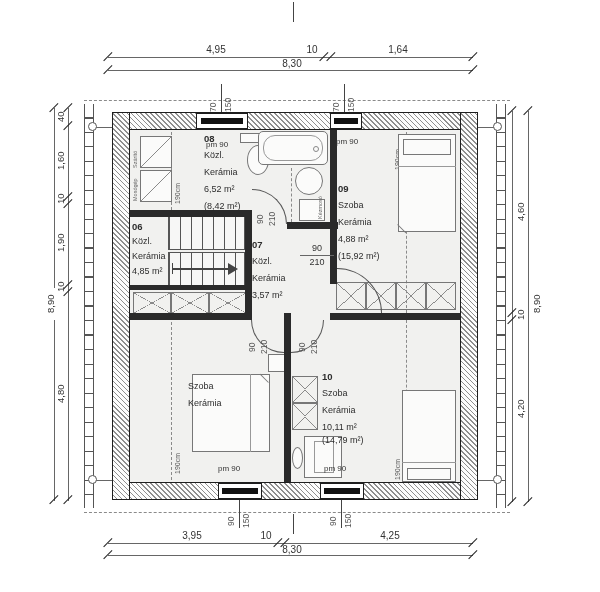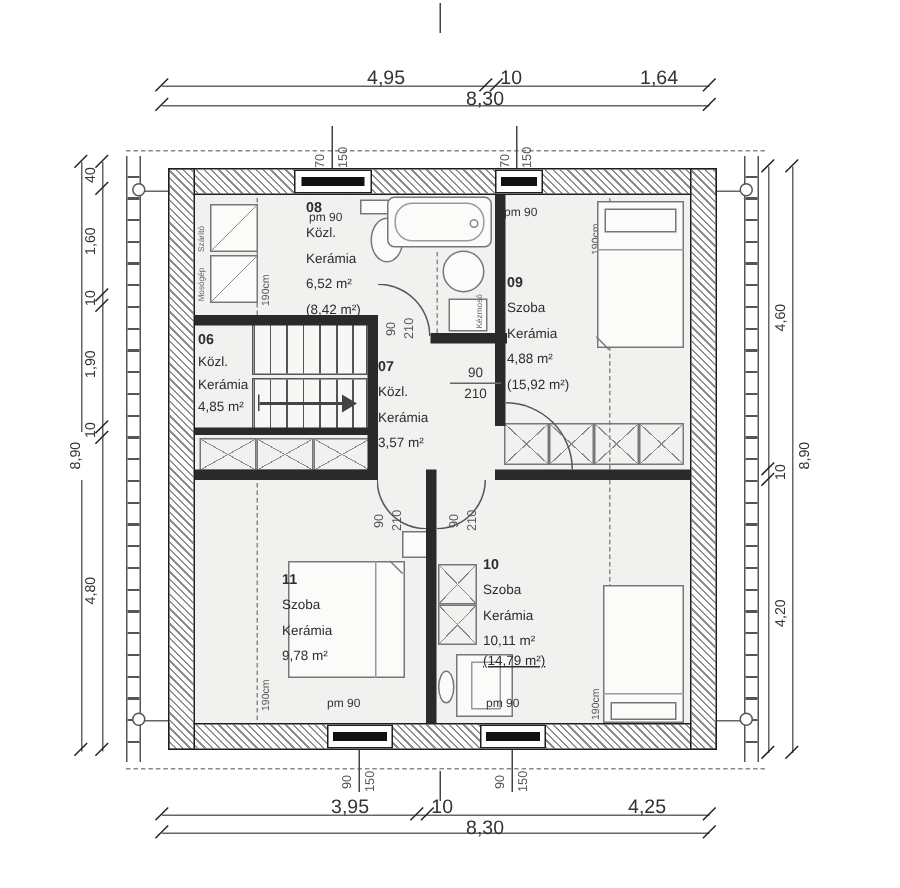--- a/index.html
+++ b/index.html
@@ -8,21 +8,21 @@
   .abs{position:absolute;}
   .floor{background:#f1f1ef;}
   .wall-ext{background:repeating-linear-gradient(45deg,#fdfdfd 0px,#fdfdfd 2.4px,#8f8f8f 2.4px,#8f8f8f 3.5px);
             border:1.4px solid #1e1e1e;box-sizing:border-box;}
   .wall-int{background:#2a2a2a;}
   .hline{background:#666;height:1px;}
   .vline{background:#666;width:1px;}
   .dash-v{border-left:1px dashed #8a8a8a;width:0;}
   .dash-h{border-top:1px dashed #8a8a8a;height:0;}
   .tick{width:12px;height:1.4px;background:#222;transform:rotate(-45deg);}
-  .dimlabel{font-size:13px;white-space:nowrap;text-align:right;color:#333;margin-left:24px;}
+  .dimlabel{font-size:10px;white-space:nowrap;text-align:center;color:#333;}
   .vtext{writing-mode:vertical-rl;transform:rotate(180deg);font-size:9.5px;color:#333;
          text-align:center;line-height:1;white-space:nowrap;}
   .vtiny{writing-mode:vertical-rl;transform:rotate(180deg);font-size:7px;color:#555;line-height:1;white-space:nowrap;}
   .vmicro{writing-mode:vertical-rl;transform:rotate(180deg);font-size:5.5px;color:#666;line-height:1;white-space:nowrap;}
   .roomlabel{font-size:9px;color:#2d2d2d;line-height:17px;}
   .roomlabel .num{font-weight:bold;font-size:9.5px;}
   .furn{border:1px solid #777;background:#fbfbfa;box-sizing:border-box;}
   .xcell{border:1px solid #777;box-sizing:border-box;background-image:
      linear-gradient(to top right,transparent 49%,#8a8a8a 49%,#8a8a8a 51%,transparent 51%),
      linear-gradient(to bottom right,transparent 49%,#8a8a8a 49%,#8a8a8a 51%,transparent 51%);}
@@ -200,27 +200,25 @@
     <div>Szoba</div>
     <div>Kerámia</div>
     <div>4,88 m²</div>
     <div>(15,92 m²)</div>
   </div>
   <div class="abs roomlabel" style="left:322px;top:368px;width:80px;">
     <div class="num">10</div>
     <div>Szoba</div>
     <div>Kerámia</div>
     <div>10,11 m²</div>
-    <div style="margin-top:-4px;text-decoration:underline;">(14,79 m²)</div>
+    <div style="margin-top:-4px;">(14,79 m²)</div>
   </div>
   <div class="abs roomlabel" style="left:188px;top:378px;width:84px;">
-    <div class="num">11</div>
     <div>Szoba</div>
     <div>Kerámia</div>
-    <div>9,78 m²</div>
   </div>
 
   <div class="abs hline" style="left:108px;top:57px;width:365px;"></div>
   <div class="abs hline" style="left:108px;top:70px;width:365px;"></div>
   <div class="abs tick" style="left:102px;top:56px;"></div>
   <div class="abs tick" style="left:318px;top:56px;"></div>
   <div class="abs tick" style="left:325px;top:56px;"></div>
   <div class="abs tick" style="left:467px;top:56px;"></div>
   <div class="abs tick" style="left:102px;top:69px;"></div>
   <div class="abs tick" style="left:467px;top:69px;"></div>

